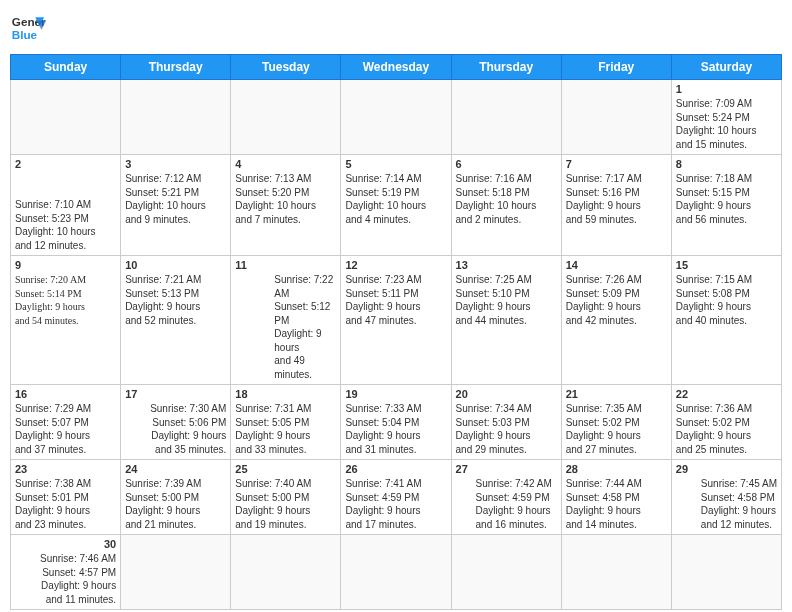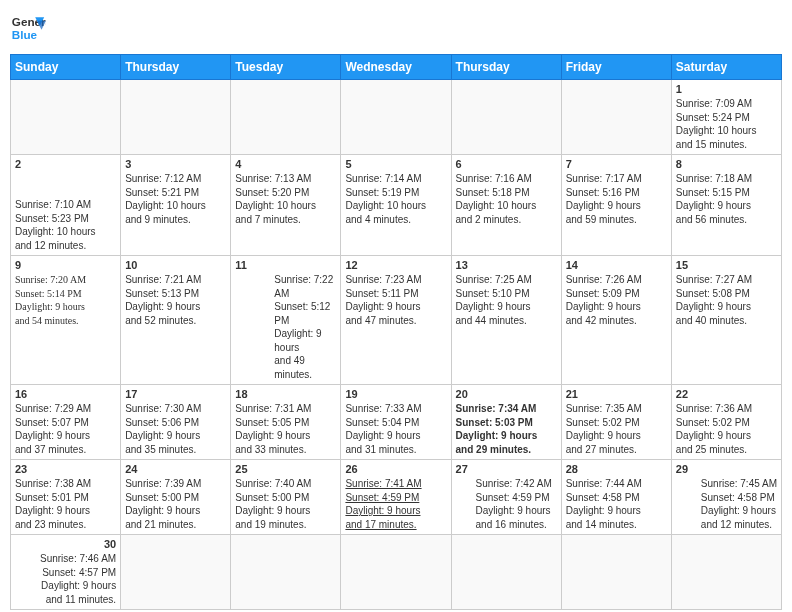--- a/index.html
+++ b/index.html
@@ -51,21 +51,21 @@
       border-collapse: collapse;
       width: 100%;
       table-layout: fixed;
     }
     .calendar thead tr th {
       background: #2196F3;
       color: #fff;
       font-size: 12px;
       font-weight: bold;
       padding: 5px 4px;
-      text-align: left;
+      text-align: center;
       border: 1px solid #1976D2;
     }
     .calendar tbody tr td {
       border: 1px solid #ccc;
       vertical-align: top;
       padding: 3px 4px;
       font-size: 9.5px;
       color: #333;
       height: 75px;
     }
@@ -224,58 +224,58 @@
           </td>
           <td>
             <span class="day-num">14</span>
             <div class="day-info" style="white-space: pre-line;">Sunrise: 7:26 AM
 Sunset: 5:09 PM
 Daylight: 9 hours
 and 42 minutes.</div>
           </td>
           <td>
             <span class="day-num">15</span>
-            <div class="day-info" style="white-space: pre-line;">Sunrise: 7:27 AM
+            <div class="day-info" style="white-space: pre-line;">Sunrise: 7:15 AM
 Sunset: 5:08 PM
 Daylight: 9 hours
 and 40 minutes.</div>
           </td>
         </tr>
         <tr>
           <td>
             <span class="day-num">16</span>
             <div class="day-info" style="white-space: pre-line;">Sunrise: 7:29 AM
 Sunset: 5:07 PM
 Daylight: 9 hours
 and 37 minutes.</div>
           </td>
           <td>
             <span class="day-num">17</span>
-            <div class="day-info" style="white-space: pre-line;">Sunrise: 7:30 AM
+            <div class="day-info" style="white-space: pre-line; text-align: right;">Sunrise: 7:30 AM
 Sunset: 5:06 PM
 Daylight: 9 hours
 and 35 minutes.</div>
           </td>
           <td>
             <span class="day-num">18</span>
             <div class="day-info" style="white-space: pre-line;">Sunrise: 7:31 AM
 Sunset: 5:05 PM
 Daylight: 9 hours
 and 33 minutes.</div>
           </td>
           <td>
             <span class="day-num">19</span>
             <div class="day-info" style="white-space: pre-line;">Sunrise: 7:33 AM
 Sunset: 5:04 PM
 Daylight: 9 hours
 and 31 minutes.</div>
           </td>
           <td>
             <span class="day-num">20</span>
-            <div class="day-info" style="white-space: pre-line; font-weight: bold;">Sunrise: 7:34 AM
+            <div class="day-info" style="white-space: pre-line;">Sunrise: 7:34 AM
 Sunset: 5:03 PM
 Daylight: 9 hours
 and 29 minutes.</div>
           </td>
           <td>
             <span class="day-num">21</span>
             <div class="day-info" style="white-space: pre-line;">Sunrise: 7:35 AM
 Sunset: 5:02 PM
 Daylight: 9 hours
 and 27 minutes.</div>
@@ -305,21 +305,21 @@
           </td>
           <td>
             <span class="day-num">25</span>
             <div class="day-info" style="white-space: pre-line;">Sunrise: 7:40 AM
 Sunset: 5:00 PM
 Daylight: 9 hours
 and 19 minutes.</div>
           </td>
           <td>
             <span class="day-num">26</span>
-            <div class="day-info" style="white-space: pre-line; text-decoration: underline;">Sunrise: 7:41 AM
+            <div class="day-info" style="white-space: pre-line;">Sunrise: 7:41 AM
 Sunset: 4:59 PM
 Daylight: 9 hours
 and 17 minutes.</div>
           </td>
           <td>
             <span class="day-num">27</span>
             <div class="day-info" style="white-space: pre-line; margin-left: 20px;">Sunrise: 7:42 AM
 Sunset: 4:59 PM
 Daylight: 9 hours
 and 16 minutes.</div>

